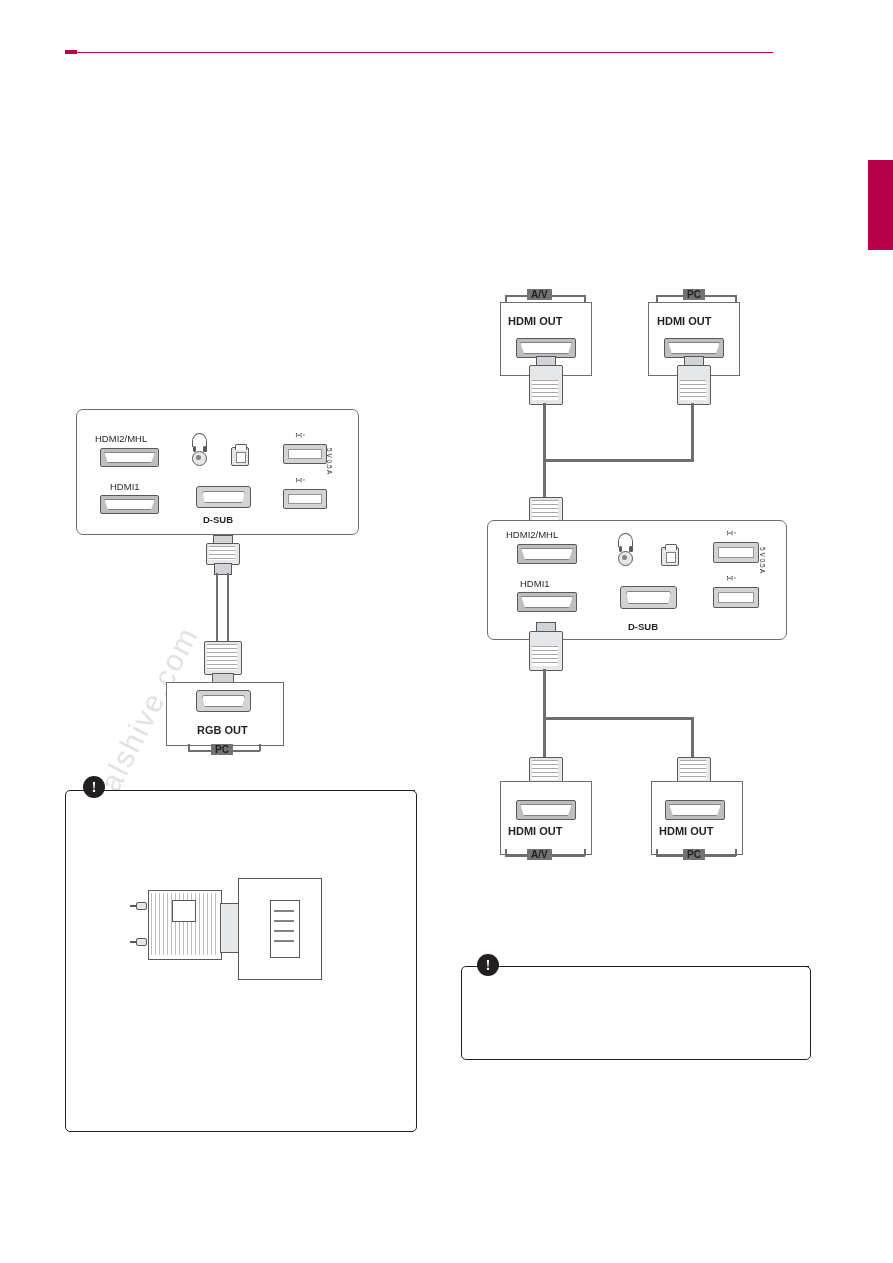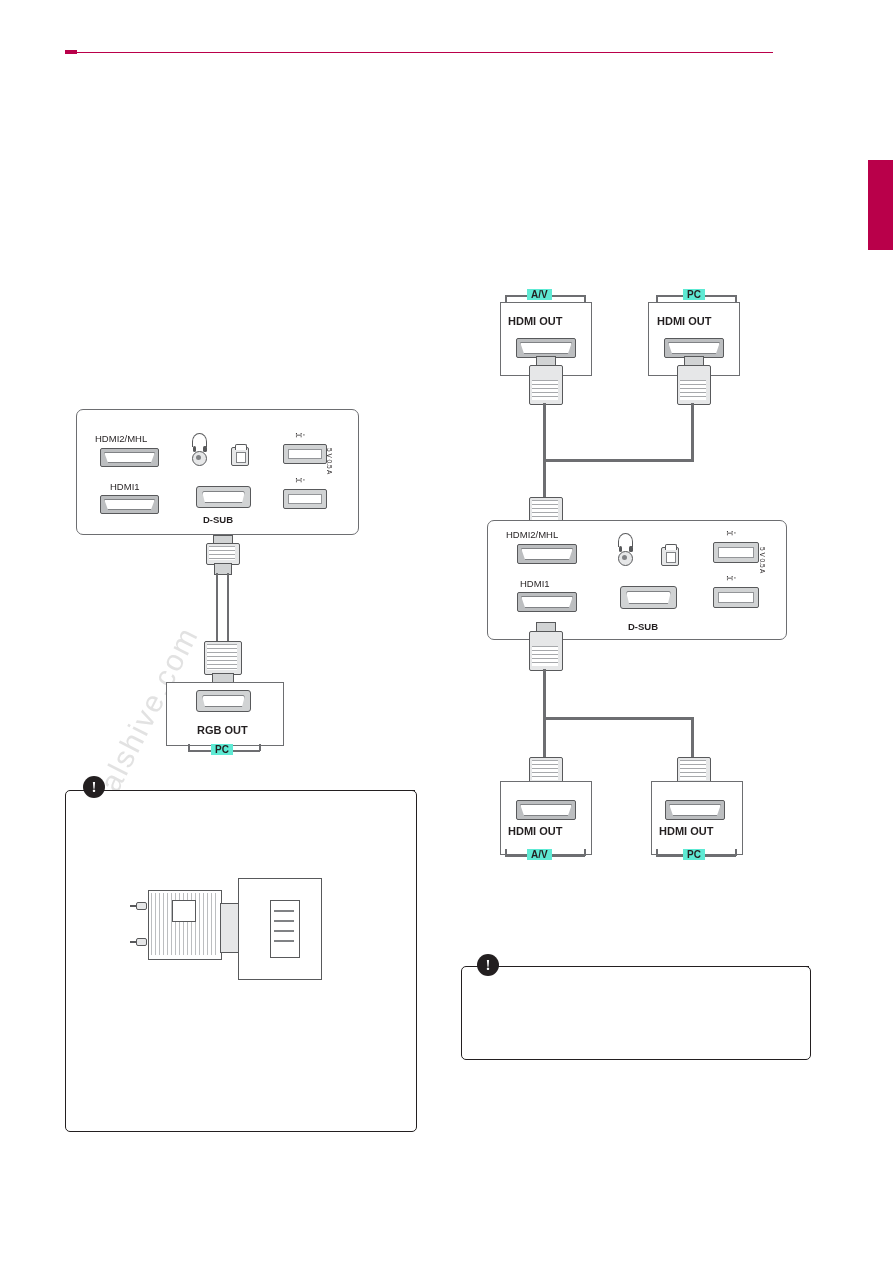--- a/index.html
+++ b/index.html
@@ -151,21 +151,21 @@
     position:absolute;
     background:repeating-linear-gradient(to bottom,#a7a9ac 0 1.5px,#fff 1.5px 4px);
   }
 
   
   .devbox{
     position:absolute;border:1.5px solid #6d6e71;background:#fff;
   }
   .bracket-lbl{
     position:absolute;font-size:10px;font-weight:bold;color:#231f20;
-    background:#5eead4;padding:0 4px;white-space:nowrap;
+    background:#737373;padding:0 4px;white-space:nowrap;
   }
 
   
   .notebox{
     position:absolute;border:1.4px solid #231f20;border-radius:5px;background:#fff;
   }
   .note-bullet{
     position:absolute;width:22px;height:22px;border-radius:50%;
     background:#231f20;color:#fff;font-size:15px;font-weight:bold;
     display:flex;align-items:center;justify-content:center;

